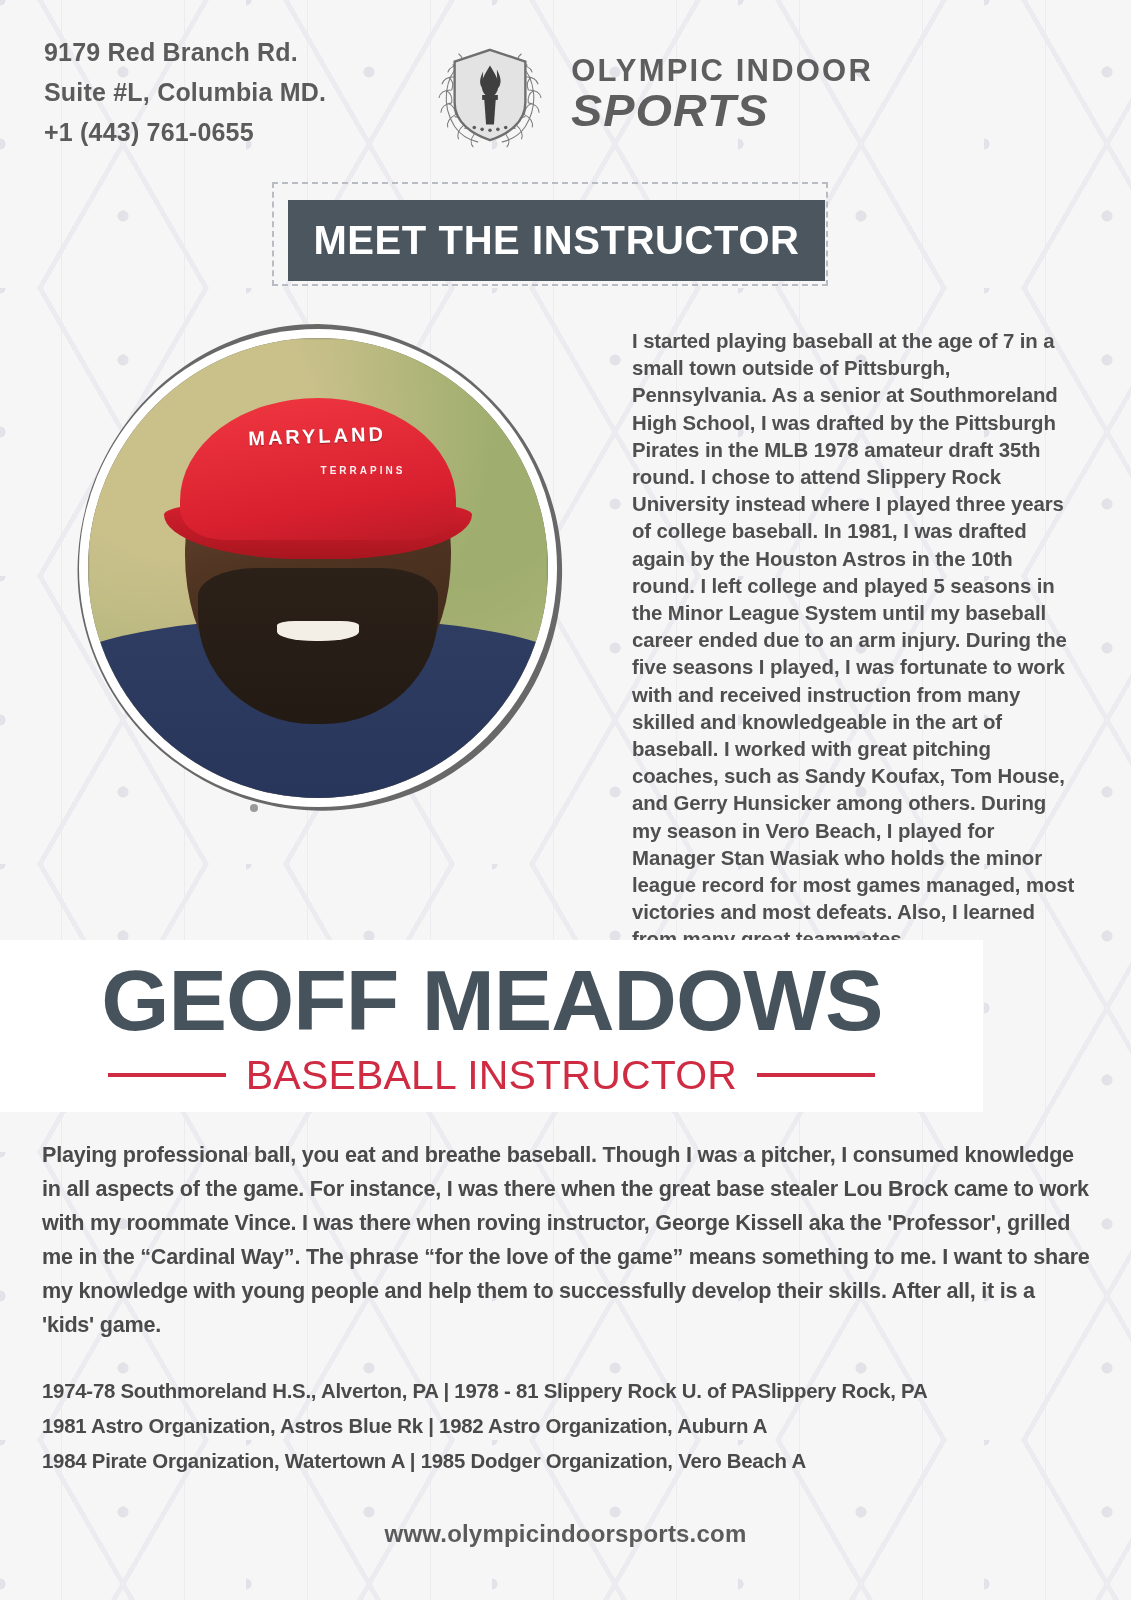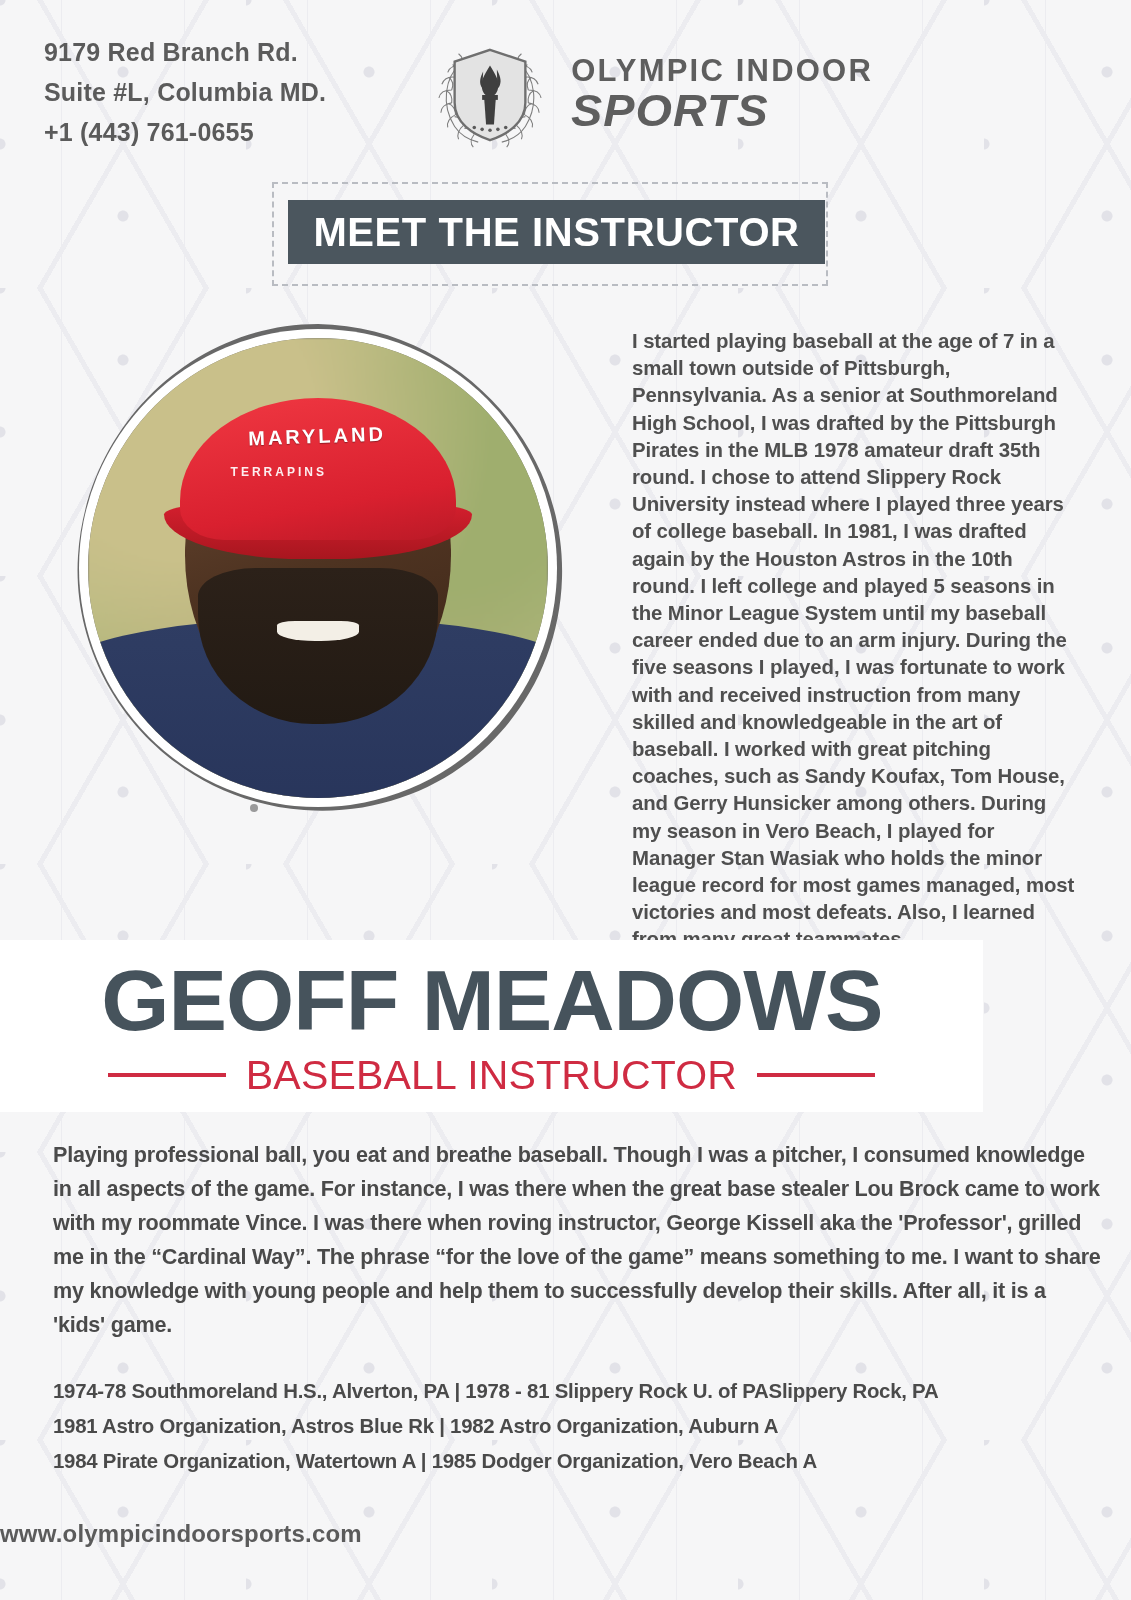--- a/index.html
+++ b/index.html
@@ -57,21 +57,21 @@
 
   
   .banner-wrap { position:absolute; left:272px; top:182px; }
   .banner-dash {
     position:absolute; left:0; top:0;
     width:556px; height:104px;
     border:2px dashed #b9bcc2;
   }
   .banner-box {
     position:absolute; left:16px; top:18px;
-    width:537px; height:64px;
+    width:537px; height:81px;
     background:#4b565e;
     display:flex; align-items:center; justify-content:center;
   }
   .banner-box span {
     color:#ffffff; font-size:40px; font-weight:bold; letter-spacing:.6px;
   }
 
   
   .bio-section { position:absolute; top:290px; left:0; width:1131px; height:650px; }
 
@@ -137,22 +137,22 @@
   }
   .cap-text {
     position:absolute; left:22%; top:19%; width:56%; height:14%;
     color:#ffffff; font-size:20px; font-weight:bold;
     letter-spacing:3px; text-align:center;
     transform:rotate(-2deg);
     text-shadow:0 1px 1px rgba(0,0,0,.35);
   }
   .cap-sub {
     position:absolute; left:31%; top:27.5%; width:38%;
-    color:#ffffff; font-size:12px; font-weight:bold;
-    letter-spacing:3px; text-align:left; opacity:.92;
+    color:#ffffff; font-size:10px; font-weight:bold;
+    letter-spacing:3px; text-align:right; opacity:.92;
   }
 
   .bio-text {
     position:absolute; left:632px; top:38px; width:448px;
     color:#4f4f4f;
     font-size:20.4px; font-weight:bold; line-height:27.2px;
     letter-spacing:-.1px;
   }
 
   
@@ -166,40 +166,40 @@
     letter-spacing:-1px; line-height:92px;
     transform:scaleX(1.02);
   }
   .subtitle-row { display:flex; align-items:center; gap:20px; margin-top:6px; }
   .sub-rule { width:118px; height:4px; background:#cf2b42; }
   .instructor-role {
     color:#cf2b42; font-size:41px; font-weight:normal; letter-spacing:.2px;
   }
 
   
-  .bottom-section { position:absolute; top:1112px; left:0; width:937px; height:488px;margin-left:11px; }
+  .bottom-section { position:absolute; top:1112px; left:0; width:937px; height:488px; }
 
   .statement {
     position:absolute; left:42px; top:26px; width:1048px;
     color:#4a4a4a;
     font-size:21.6px; font-weight:bold; line-height:34px;
     letter-spacing:-.25px;
   }
 
   .career {
     position:absolute; left:42px; top:262px; width:1056px;
     color:#4a4a4a;
     font-size:20.4px; font-weight:bold; line-height:35px;
     letter-spacing:-.25px;
   }
   .career div { white-space:nowrap; }
 
   .website {
     position:absolute; top:1520px; left:0; width:1131px;
-    text-align:left;
+    text-align:center;
     color:#5b5b5b; font-size:24px; font-weight:bold; letter-spacing:.2px;
   }
 </style>
 </head>
 <body>
 
 <div class="page">
 
   <div class="lattice"></div>
 

